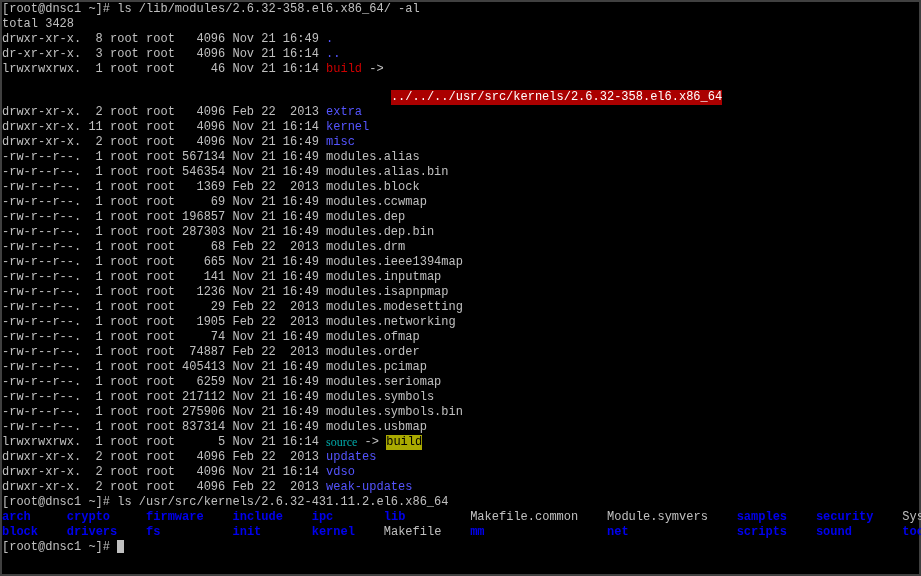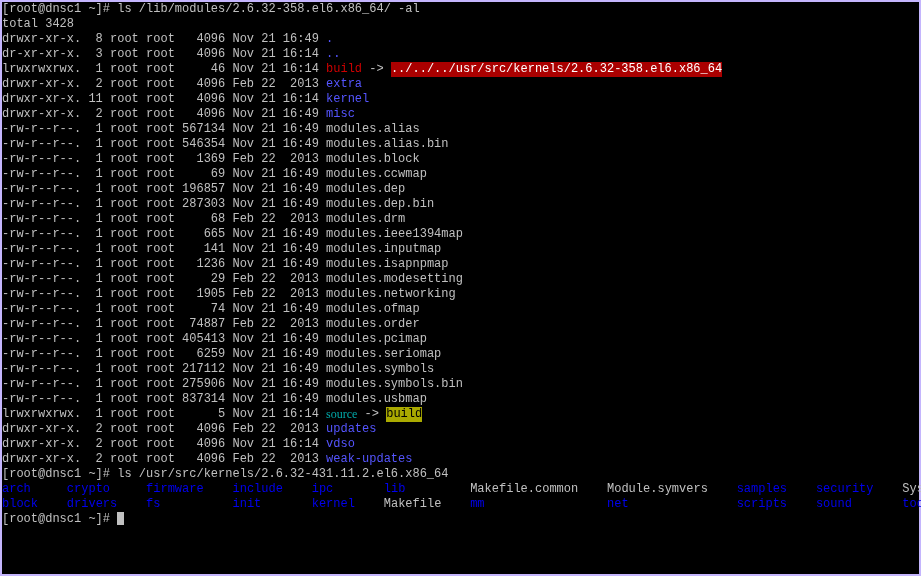--- a/index.html
+++ b/index.html
@@ -1,23 +1,23 @@
 <!DOCTYPE html>
 <html><head>
 <meta charset="utf-8">
 <style>
   html,body{margin:0;padding:0;background:#fff;}
-  .wrap{width:917px;height:572px;background:#ec4899;border:2px solid #c4b5fd;box-sizing:content-box;position:relative;}
+  .wrap{width:917px;height:572px;background:#ec4899;border:2px solid #404040;box-sizing:content-box;position:relative;}
   .term{width:100%;height:100%;background:#000;color:#c0c0c0;font-family:"Courier New",monospace;font-size:12px;line-height:15px;white-space:pre;}
   .r{display:flex;}
   .cyan{color:#00aaaa;font-family:Liberation Serif, serif;}
   .red{color:#cc0000;}
   .blue{color:#5555ff;}
-  .blue-b{color:#0000ee;font-weight:normal;}
-  .hl{background:#aa0000;color:#fff;}
+  .blue-b{color:#0000ee;font-weight:bold;}
+  .hl{background:#aa0000;color:#fff;margin-top:28px;}
   .yel-hl{background:#aaaa00;color:#000;}
   .cursor{display:inline-block;width:7px;height:13px;background:#c0c0c0;vertical-align:middle;}
 </style>
 </head>
 <body>
 
 <div class="wrap">
 <div class="term" id="term"><div class="r"><span>[root@dnsc1 ~]# </span><span>ls /lib/modules/2.6.32-358.el6.x86_64/ -al</span></div><div class="r"><span>total 3428</span></div><div class="r"><span>drwxr-xr-x.  8 root root   4096 Nov 21 16:49 </span><span class="blue">.</span></div><div class="r"><span>dr-xr-xr-x.  3 root root   4096 Nov 21 16:14 </span><span class="blue">..</span></div><div class="r"><span>lrwxrwxrwx.  1 root root     46 Nov 21 16:14 </span><span class="red">build</span><span> -&gt; </span><span class="hl">../../../usr/src/kernels/2.6.32-358.el6.x86_64</span></div><div class="r"><span>drwxr-xr-x.  2 root root   4096 Feb 22  2013 </span><span class="blue">extra</span></div><div class="r"><span>drwxr-xr-x. 11 root root   4096 Nov 21 16:14 </span><span class="blue">kernel</span></div><div class="r"><span>drwxr-xr-x.  2 root root   4096 Nov 21 16:49 </span><span class="blue">misc</span></div><div class="r"><span>-rw-r--r--.  1 root root 567134 Nov 21 16:49 </span><span>modules.alias</span></div><div class="r"><span>-rw-r--r--.  1 root root 546354 Nov 21 16:49 </span><span>modules.alias.bin</span></div><div class="r"><span>-rw-r--r--.  1 root root   1369 Feb 22  2013 </span><span>modules.block</span></div><div class="r"><span>-rw-r--r--.  1 root root     69 Nov 21 16:49 </span><span>modules.ccwmap</span></div><div class="r"><span>-rw-r--r--.  1 root root 196857 Nov 21 16:49 </span><span>modules.dep</span></div><div class="r"><span>-rw-r--r--.  1 root root 287303 Nov 21 16:49 </span><span>modules.dep.bin</span></div><div class="r"><span>-rw-r--r--.  1 root root     68 Feb 22  2013 </span><span>modules.drm</span></div><div class="r"><span>-rw-r--r--.  1 root root    665 Nov 21 16:49 </span><span>modules.ieee1394map</span></div><div class="r"><span>-rw-r--r--.  1 root root    141 Nov 21 16:49 </span><span>modules.inputmap</span></div><div class="r"><span>-rw-r--r--.  1 root root   1236 Nov 21 16:49 </span><span>modules.isapnpmap</span></div><div class="r"><span>-rw-r--r--.  1 root root     29 Feb 22  2013 </span><span>modules.modesetting</span></div><div class="r"><span>-rw-r--r--.  1 root root   1905 Feb 22  2013 </span><span>modules.networking</span></div><div class="r"><span>-rw-r--r--.  1 root root     74 Nov 21 16:49 </span><span>modules.ofmap</span></div><div class="r"><span>-rw-r--r--.  1 root root  74887 Feb 22  2013 </span><span>modules.order</span></div><div class="r"><span>-rw-r--r--.  1 root root 405413 Nov 21 16:49 </span><span>modules.pcimap</span></div><div class="r"><span>-rw-r--r--.  1 root root   6259 Nov 21 16:49 </span><span>modules.seriomap</span></div><div class="r"><span>-rw-r--r--.  1 root root 217112 Nov 21 16:49 </span><span>modules.symbols</span></div><div class="r"><span>-rw-r--r--.  1 root root 275906 Nov 21 16:49 </span><span>modules.symbols.bin</span></div><div class="r"><span>-rw-r--r--.  1 root root 837314 Nov 21 16:49 </span><span>modules.usbmap</span></div><div class="r"><span>lrwxrwxrwx.  1 root root      5 Nov 21 16:14 </span><span class="cyan">source</span><span> -&gt; </span><span class="yel-hl">build</span></div><div class="r"><span>drwxr-xr-x.  2 root root   4096 Feb 22  2013 </span><span class="blue">updates</span></div><div class="r"><span>drwxr-xr-x.  2 root root   4096 Nov 21 16:14 </span><span class="blue">vdso</span></div><div class="r"><span>drwxr-xr-x.  2 root root   4096 Feb 22  2013 </span><span class="blue">weak-updates</span></div><div class="r"><span>[root@dnsc1 ~]# </span><span>ls /usr/src/kernels/2.6.32-431.11.2.el6.x86_64</span></div><div class="r"><span><span class="blue-b">arch</span><span>     </span></span><span><span class="blue-b">crypto</span><span>     </span></span><span><span class="blue-b">firmware</span><span>    </span></span><span><span class="blue-b">include</span><span>    </span></span><span><span class="blue-b">ipc</span><span>       </span></span><span><span class="blue-b">lib</span><span>         </span></span><span><span class="">Makefile.common</span><span>    </span></span><span><span class="">Module.symvers</span><span>    </span></span><span><span class="blue-b">samples</span><span>    </span></span><span><span class="blue-b">security</span><span>    </span></span><span><span class="">System.map</span></span></div><div class="r"><span><span class="blue-b">block</span><span>    </span></span><span><span class="blue-b">drivers</span><span>    </span></span><span><span class="blue-b">fs</span><span>          </span></span><span><span class="blue-b">init</span><span>       </span></span><span><span class="blue-b">kernel</span><span>    </span></span><span><span class="">Makefile</span><span>    </span></span><span><span class="blue-b">mm</span><span>                 </span></span><span><span class="blue-b">net</span><span>               </span></span><span><span class="blue-b">scripts</span><span>    </span></span><span><span class="blue-b">sound</span><span>       </span></span><span><span class="blue-b">tools</span></span></div><div class="r"><span>[root@dnsc1 ~]# </span><span class="cursor"></span></div></div>
 </div>
 

